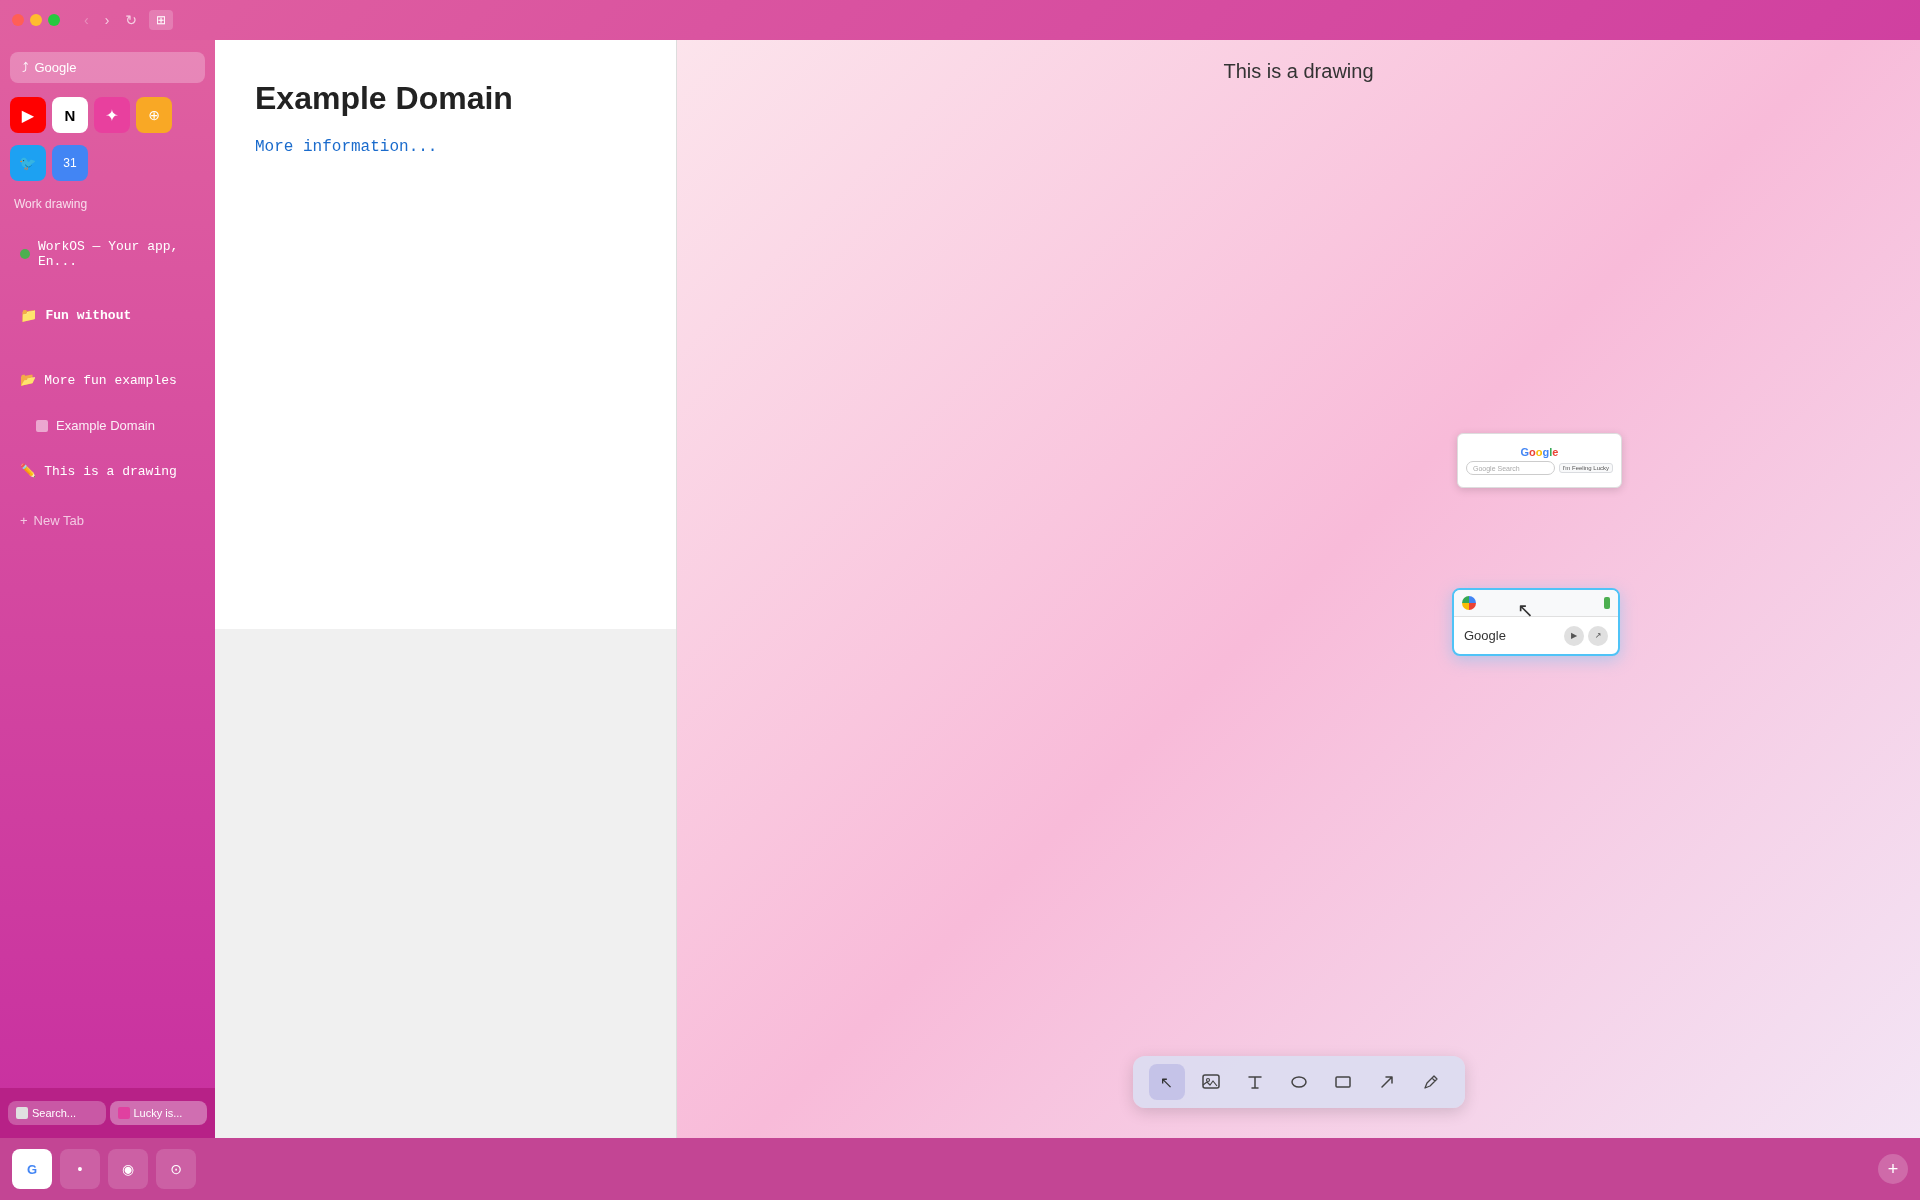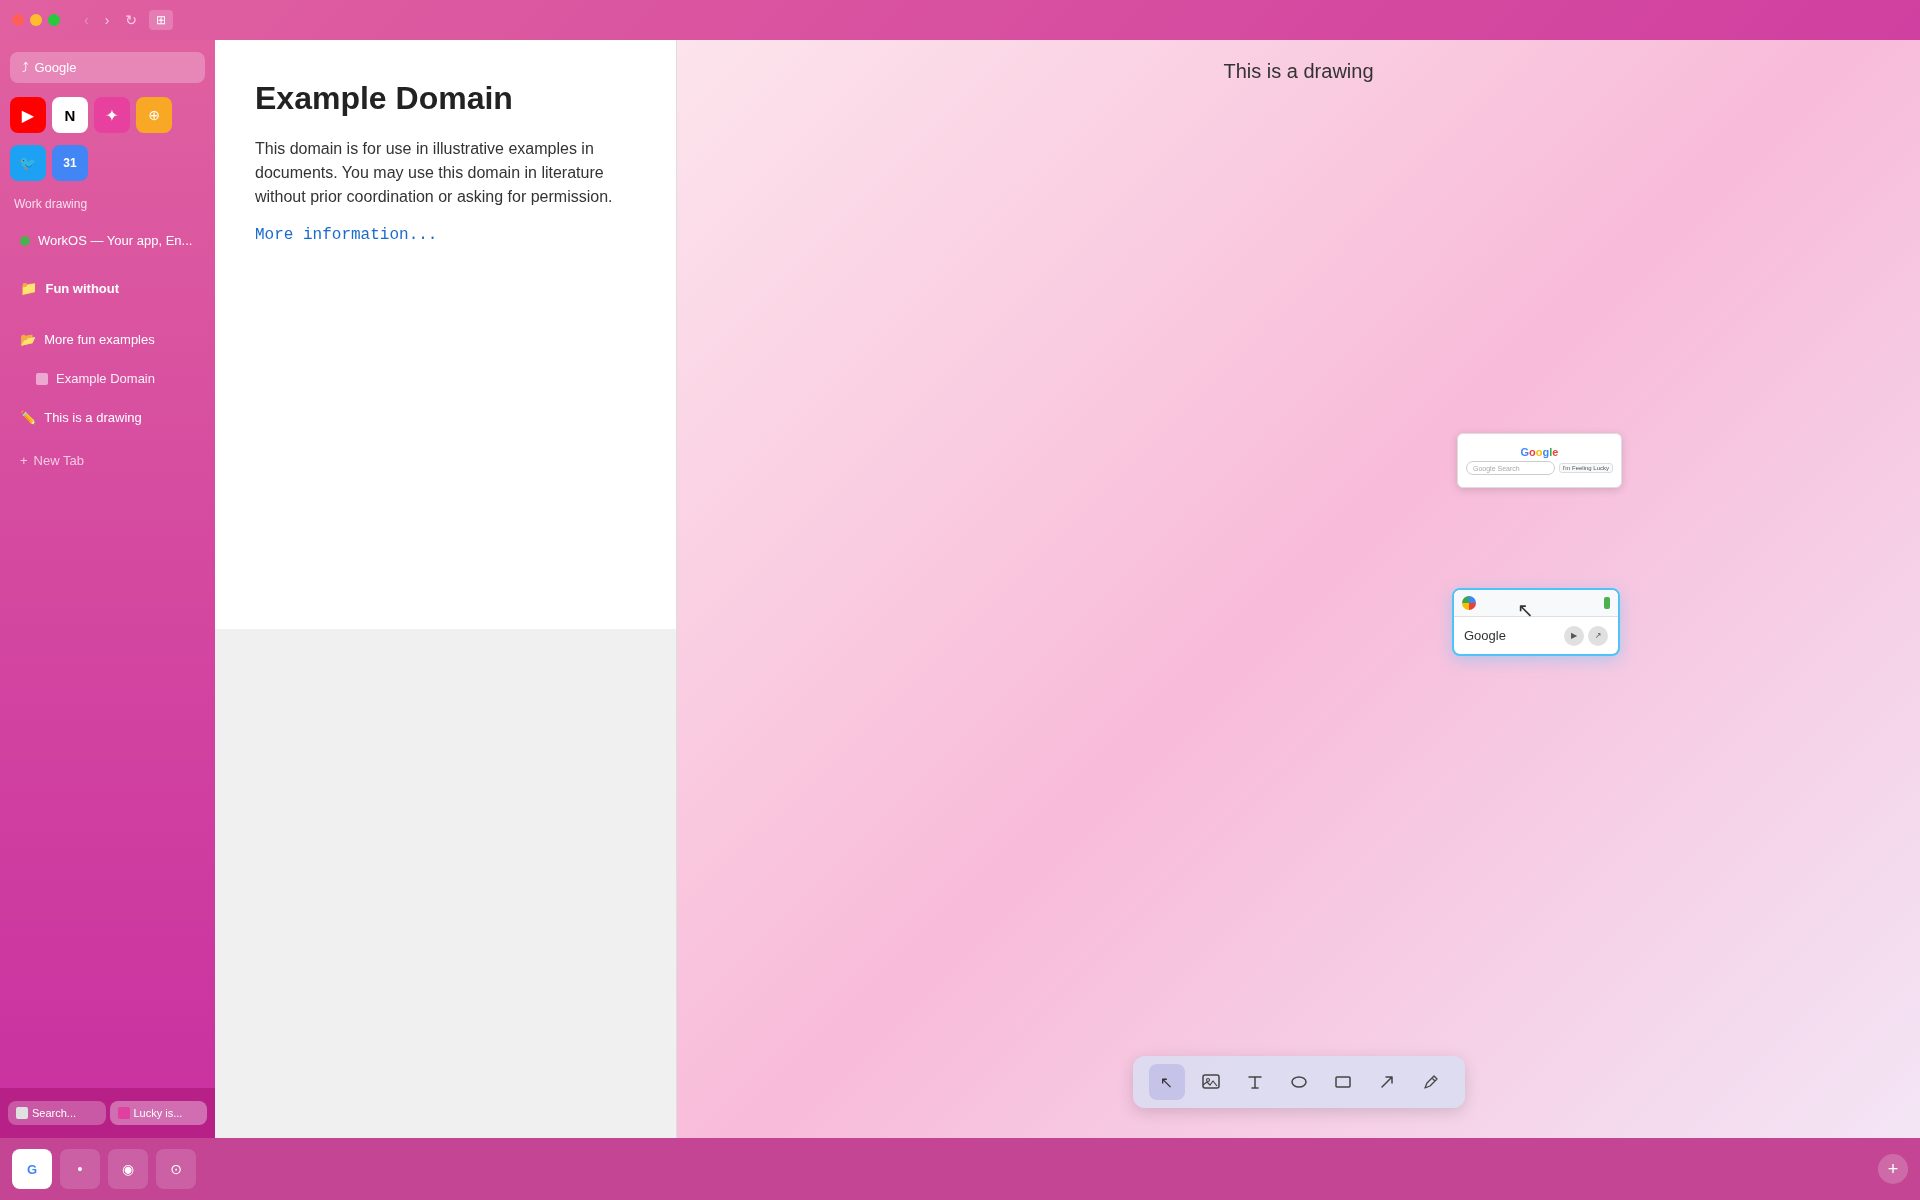--- a/index.html
+++ b/index.html
@@ -129,21 +129,22 @@
 
     .sidebar-item {
       display: flex;
       align-items: center;
       gap: 8px;
       padding: 6px 14px;
       color: white;
       font-size: 13px;
       cursor: pointer;
       border-radius: 6px;
-      margin: 12px 6px;
+      margin: 18px 6px;
+      font-family: Liberation Mono, monospace;
     }
     .sidebar-item .dot {
       width: 10px;
       height: 10px;
       border-radius: 50%;
       background: #4caf50;
       flex-shrink: 0;
     }
 
     .sidebar-sub-item {
@@ -469,21 +470,21 @@
 
     <div class="bookmarks-row">
       <div class="bookmark-icon bm-youtube">▶</div>
       <div class="bookmark-icon bm-notion" style="font-weight:900; font-size:15px;">N</div>
       <div class="bookmark-icon bm-pink1">✦</div>
       <div class="bookmark-icon bm-orange" style="font-size:14px;">⊕</div>
     </div>
 
     <div class="bookmarks-row">
       <div class="bookmark-icon bm-twitter" style="font-size:14px;">🐦</div>
-      <div class="bookmark-icon bm-cal" style="font-weight:bold;">31</div>
+      <div class="bookmark-icon bm-cal" style="font-weight:normal;">31</div>
     </div>
 
     <div class="sidebar-section-label">
       <span>Work drawing</span>
     </div>
     <div class="sidebar-item">
       <span class="dot"></span>
       <span>WorkOS — Your app, En...</span>
     </div>
 
@@ -522,21 +523,20 @@
         <span>Lucky is...</span>
       </div>
     </div>
   </div>
 
   <div class="content-area">
 
     <div class="web-panel">
       <div class="web-content">
         <h1>Example Domain</h1>
-        <p>This domain is for use in illustrative examples in documents. You may use this domain in literature without prior coordination or asking for permission.</p>
         <a href="#">More information...</a>
       </div>
       <div class="web-blank"></div>
     </div>
 
     <div class="drawing-panel">
       <div class="drawing-title">This is a drawing</div>
 
       <div class="drawing-canvas">
 

